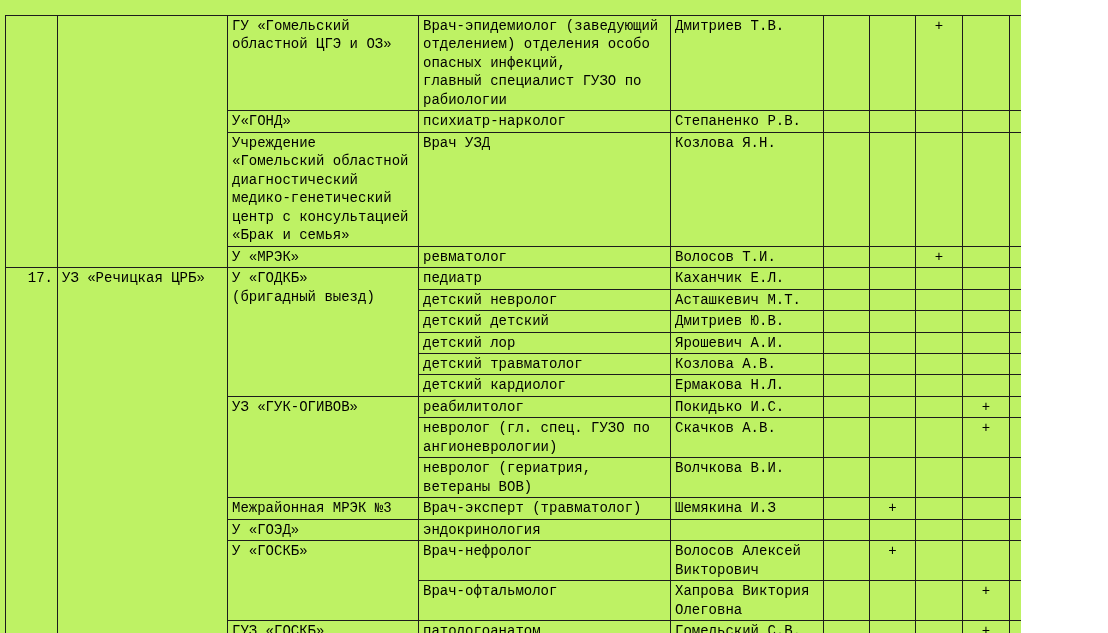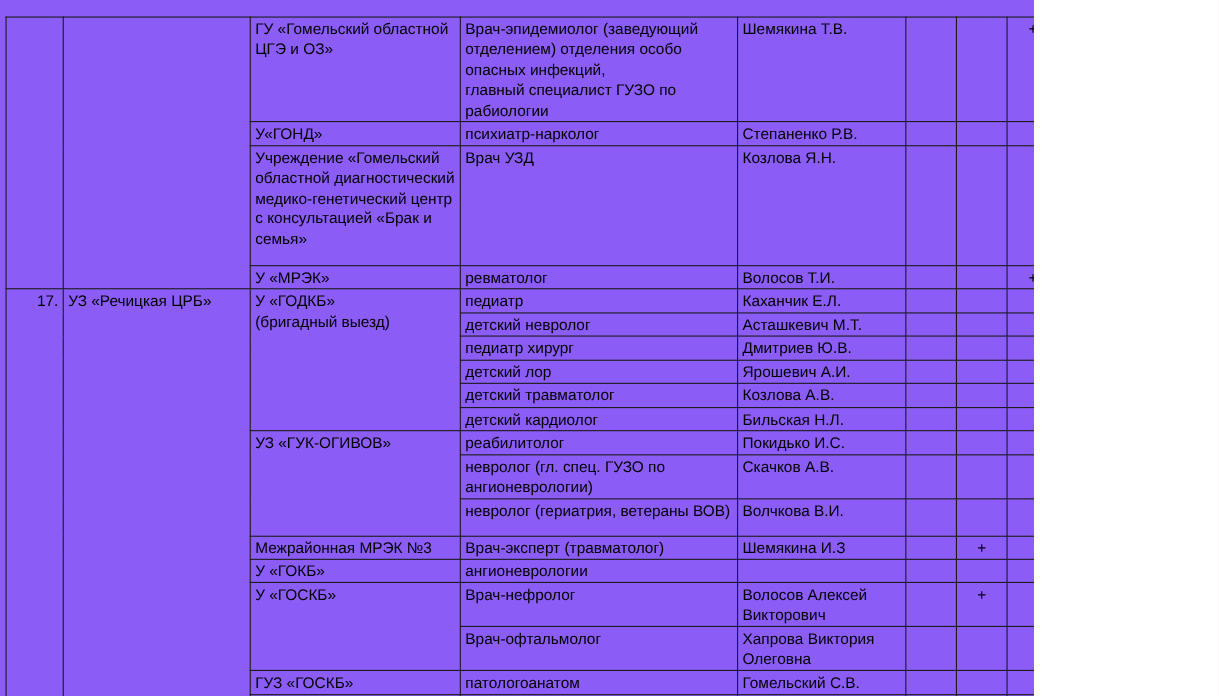--- a/index.html
+++ b/index.html
@@ -1,21 +1,21 @@
 <!DOCTYPE html>
 <html><head>
 <meta charset="utf-8">
 <style>
   html, body { margin: 0; padding: 0; background: #ffffff; }
   .page {
     position: relative;
-    width: 940px;
+    width: 1021px;
     height: 633px;
-    background: #8b5cf6;
-    font-family: Liberation Sans, sans-serif;
+    background: #bef264;
+    font-family: Liberation Mono, monospace;
     color: #000000;
     overflow: hidden;
   }
   table.doc-table {
     position: absolute;
     left: 5px;
     top: 15px;
     border-collapse: collapse;
     table-layout: fixed;
     width: 1098px;
@@ -57,21 +57,21 @@
         <col style="width:47px">
         <col style="width:47px">
     </colgroup>
     <tbody>
       <tr style="height:93px">
         <td class="num" rowspan="4"></td>
         <td rowspan="4"></td>
         <td>ГУ «Гомельский областной ЦГЭ и ОЗ»</td>
         <td>Врач-эпидемиолог (заведующий отделением) отделения особо опасных инфекций,
 главный специалист ГУЗО по рабиологии</td>
-        <td>Шемякина Т.В.</td>
+        <td>Дмитриев Т.В.</td>
         <td class="mark"></td>
         <td class="mark"></td>
         <td class="mark">+</td>
         <td class="mark"></td>
         <td class="mark"></td>
         <td class="mark"></td>
       </tr>
       <tr style="height:21px">
         <td>У«ГОНД»</td>
         <td>психиатр-нарколог</td>
@@ -123,21 +123,21 @@
         <td>детский невролог</td>
         <td>Асташкевич М.Т.</td>
         <td class="mark"></td>
         <td class="mark"></td>
         <td class="mark"></td>
         <td class="mark"></td>
         <td class="mark">+</td>
         <td class="mark"></td>
       </tr>
       <tr style="height:21px">
-        <td>педиатр хирург</td>
+        <td>детский детский</td>
         <td>Дмитриев Ю.В.</td>
         <td class="mark"></td>
         <td class="mark"></td>
         <td class="mark"></td>
         <td class="mark"></td>
         <td class="mark">+</td>
         <td class="mark"></td>
       </tr>
       <tr style="height:21px">
         <td>детский лор</td>
@@ -154,21 +154,21 @@
         <td>Козлова А.В.</td>
         <td class="mark"></td>
         <td class="mark"></td>
         <td class="mark"></td>
         <td class="mark"></td>
         <td class="mark">+</td>
         <td class="mark"></td>
       </tr>
       <tr style="height:20px">
         <td>детский кардиолог</td>
-        <td>Бильская Н.Л.</td>
+        <td>Ермакова Н.Л.</td>
         <td class="mark"></td>
         <td class="mark"></td>
         <td class="mark"></td>
         <td class="mark"></td>
         <td class="mark">+</td>
         <td class="mark"></td>
       </tr>
       <tr style="height:19px">
         <td rowspan="3">УЗ «ГУК-ОГИВОВ»</td>
         <td>реабилитолог</td>
@@ -205,22 +205,22 @@
         <td>Врач-эксперт (травматолог)</td>
         <td>Шемякина И.З</td>
         <td class="mark"></td>
         <td class="mark">+</td>
         <td class="mark"></td>
         <td class="mark"></td>
         <td class="mark"></td>
         <td class="mark"></td>
       </tr>
       <tr style="height:20px">
-        <td>У «ГОКБ»</td>
-        <td>ангионеврологии</td>
+        <td>У «ГОЭД»</td>
+        <td>эндокринология</td>
         <td></td>
         <td class="mark"></td>
         <td class="mark"></td>
         <td class="mark"></td>
         <td class="mark"></td>
         <td class="mark"></td>
         <td class="mark">+</td>
       </tr>
       <tr style="height:37px">
         <td rowspan="2">У «ГОСКБ»</td>

